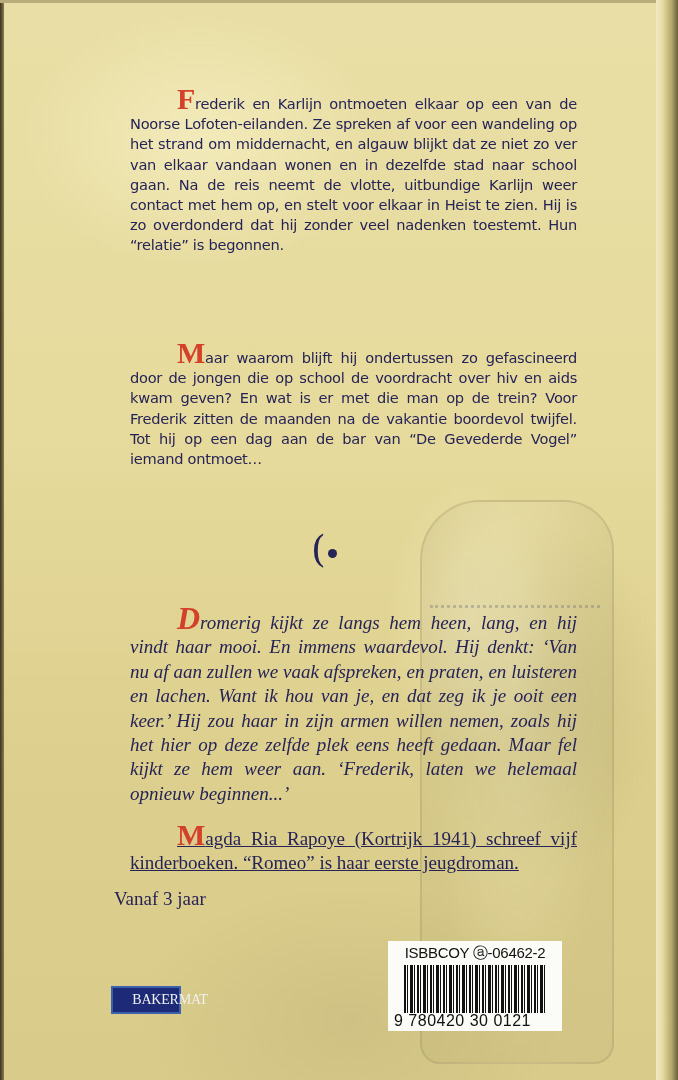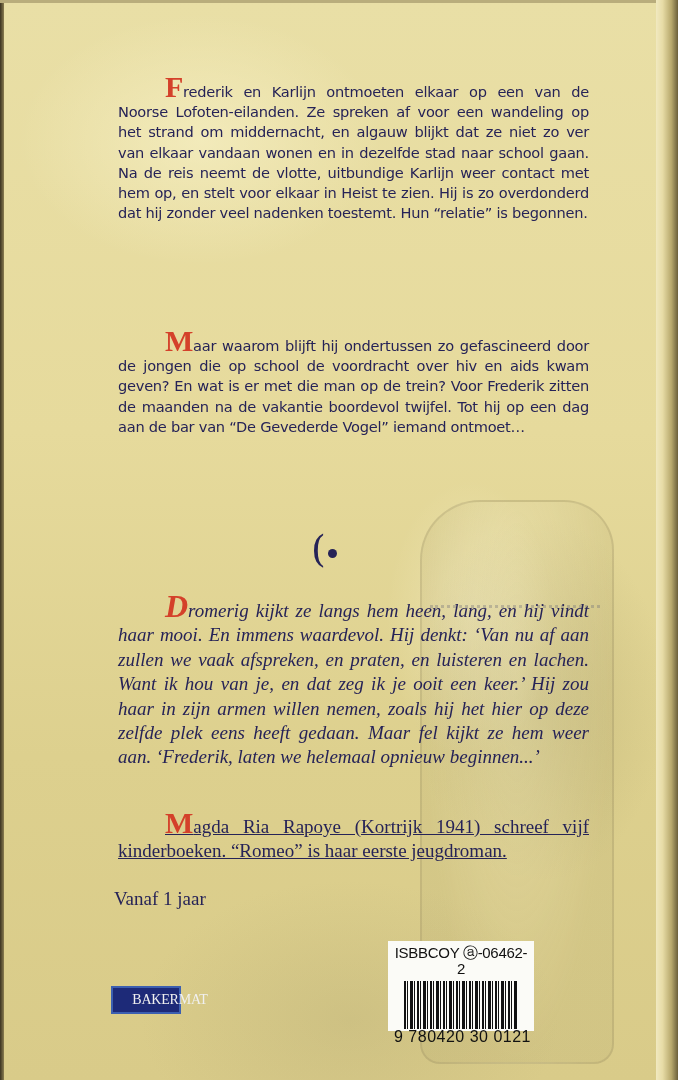--- a/index.html
+++ b/index.html
@@ -54,53 +54,53 @@
     .serif {
       font-family: "Liberation Serif", serif;
       font-size: 19px; line-height: 24.4px;
     }
     .indent { display: inline-block; width: 47px; }
     .dropcap {
       color: #d4412a; font-family: "Liberation Serif", serif;
       font-size: 30px; line-height: 0; font-weight: bold;
     }
     .dropcap.it { font-style: italic; font-size: 32px; }
-    .para { margin: 4px; }
+    .para { margin: 16px; }
     .divider {
       position: absolute; left: 311px; top: 527px;
       font-family: "DejaVu Serif", serif; color: #262357;
     }
     .divider .paren { font-size: 38px; font-weight: normal; }
     .divider .dot {
       display: inline-block; width: 9px; height: 9px; border-radius: 50%;
       background: #262357; vertical-align: middle; margin-left: 2px; position: relative; top: -4px;
     }
     .publisher {
       position: absolute; left: 111px; top: 986px; width: 70px; height: 28px;
       background: #1d2a78; border: 2px solid #3c5fb0; box-sizing: border-box;
       display: flex; align-items: center; justify-content: center;
       color: #f0f0f0; font-family: Liberation Serif, serif; font-size: 14px; letter-spacing: -0.2px; padding-left: 48px;
     }
     .barcode {
-      position: absolute; left: 388px; top: 941px; width: 146px; height: 90px;
+      position: absolute; left: 388px; top: 941px; width: 174px; height: 90px;
       background: #fbfbf7; box-sizing: border-box; padding: 4px 6px 2px 6px;
     }
     .barcode .isbn {
       font-family: "Liberation Sans", sans-serif; font-size: 15px; color: #111;
       text-align: center; line-height: 16px; letter-spacing: -0.3px;
     }
     .barcode .bars {
       height: 48px; margin: 4px 10px 0 10px;
       background: repeating-linear-gradient(90deg,
         #111 0 2px, #fbfbf7 2px 3px, #111 3px 4px, #fbfbf7 4px 6px,
         #111 6px 9px, #fbfbf7 9px 10px, #111 10px 11px, #fbfbf7 11px 13px);
     }
     .barcode .digits {
       font-family: "Liberation Sans", sans-serif; font-size: 16px; color: #111;
-      line-height: 16px; letter-spacing: 0.5px; text-align: center; white-space: nowrap;
+      line-height: 16px; letter-spacing: 0.5px; white-space: nowrap;
     }
   </style>
 </head>
 <body>
 
 <div class="cover"></div>
 <div class="sketch"></div>
 <div class="sketch-line"></div>
 <div class="spine-left"></div>
 <div class="edge-top"></div>
@@ -120,21 +120,21 @@
 
 <div class="text-block serif-it" style="top:595px;">
   <p class="para"><span class="indent"></span><span class="dropcap it">D</span><span>romerig kijkt ze langs hem heen, lang, en hij vindt haar mooi. En immens waardevol. Hij denkt: ‘Van nu af aan zullen we vaak afspreken, en praten, en luisteren en lachen. Want ik hou van je, en dat zeg ik je ooit een keer.’ Hij zou haar in zijn armen willen nemen, zoals hij het hier op deze zelfde plek eens heeft gedaan. Maar fel kijkt ze hem weer aan. ‘Frederik, laten we helemaal opnieuw beginnen...’</span></p>
 </div>
 
 <div class="text-block serif" style="top:811px;text-decoration:underline;">
   <p class="para"><span class="indent"></span><span class="dropcap">M</span><span>agda Ria Rapoye (Kortrijk 1941) schreef vijf kinderboeken. “Romeo” is haar eerste jeugdroman.</span></p>
 </div>
 
 <div class="text-block serif" style="top:887px;">
-  <span>Vanaf 1 jaar</span>
+  <span>Vanaf 3 jaar</span>
 </div>
 
 <div class="publisher">
   <span>BAKERMAT</span>
 </div>
 
 <div class="barcode">
   <div class="isbn">ISBBCOY ⓐ-06462-2</div>
   <div class="bars"></div>
   <div class="digits">9 780420 30 0121</div>

